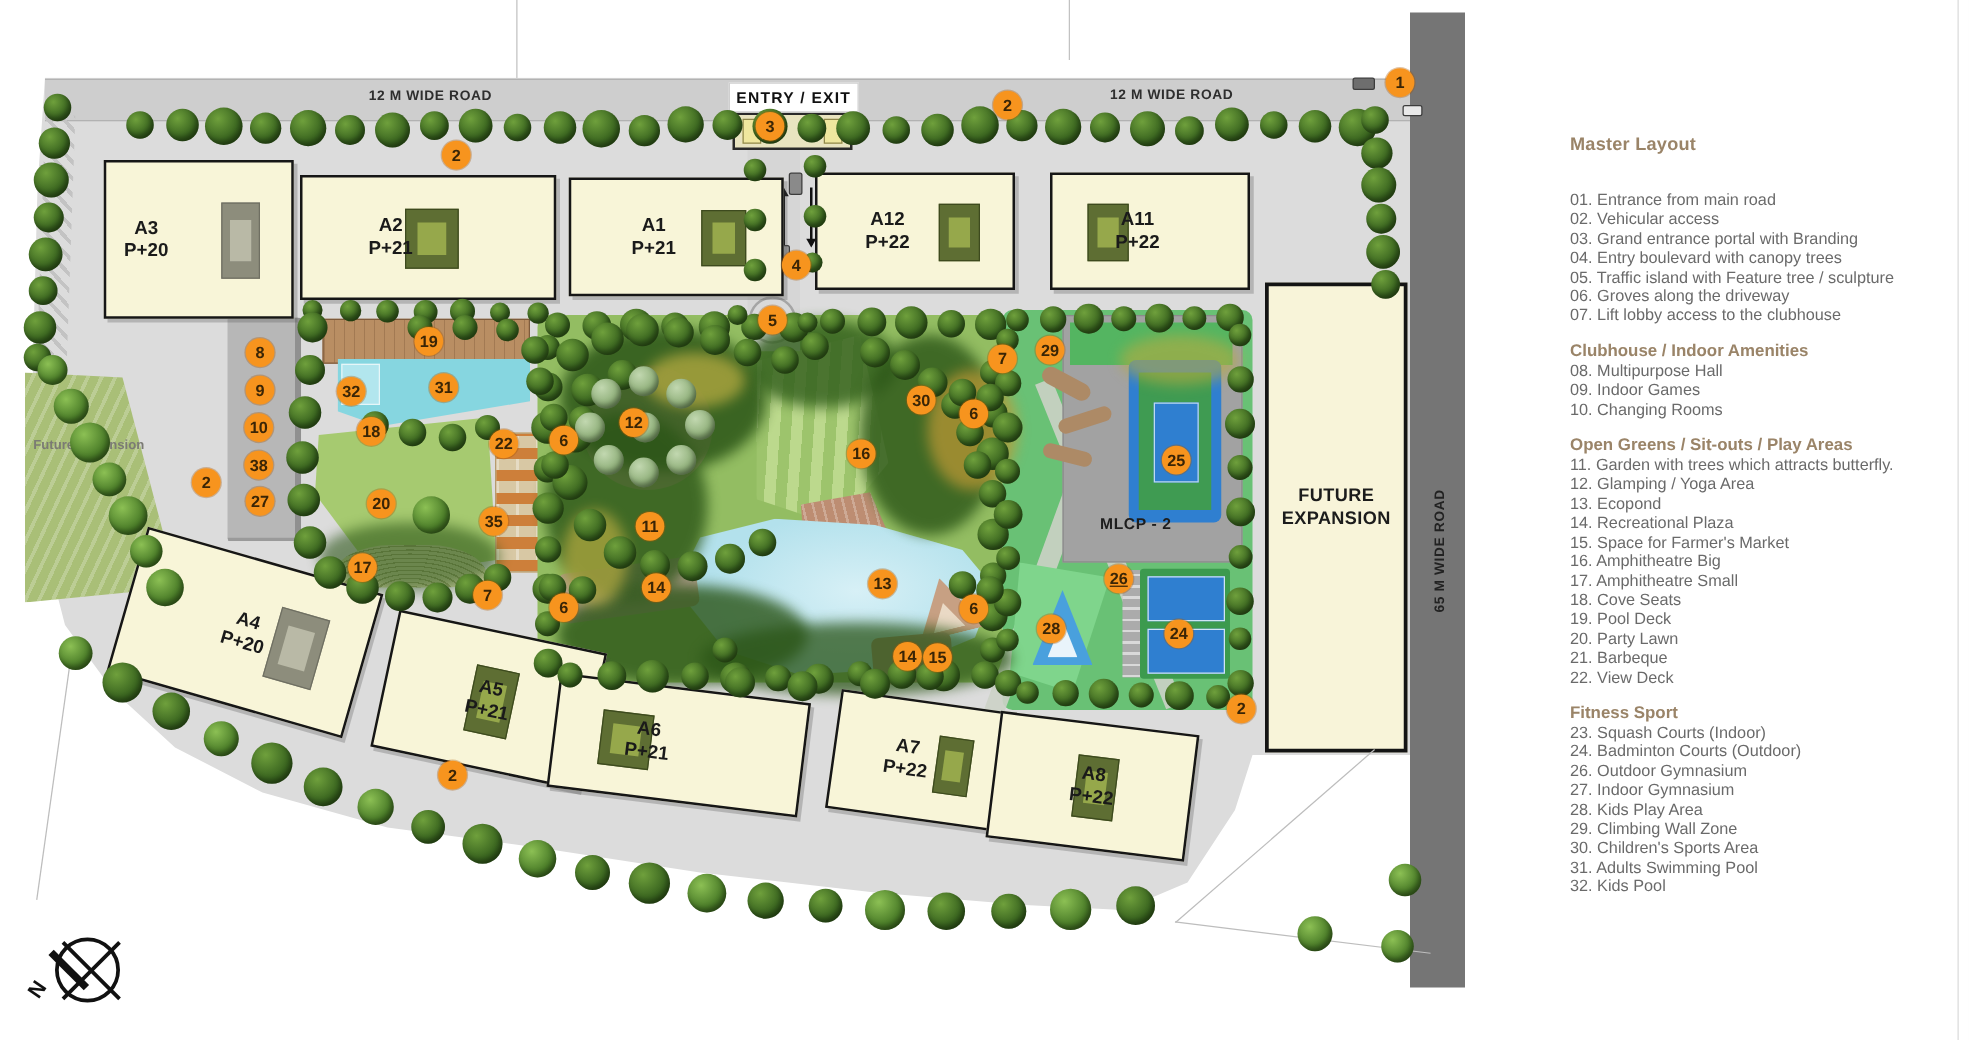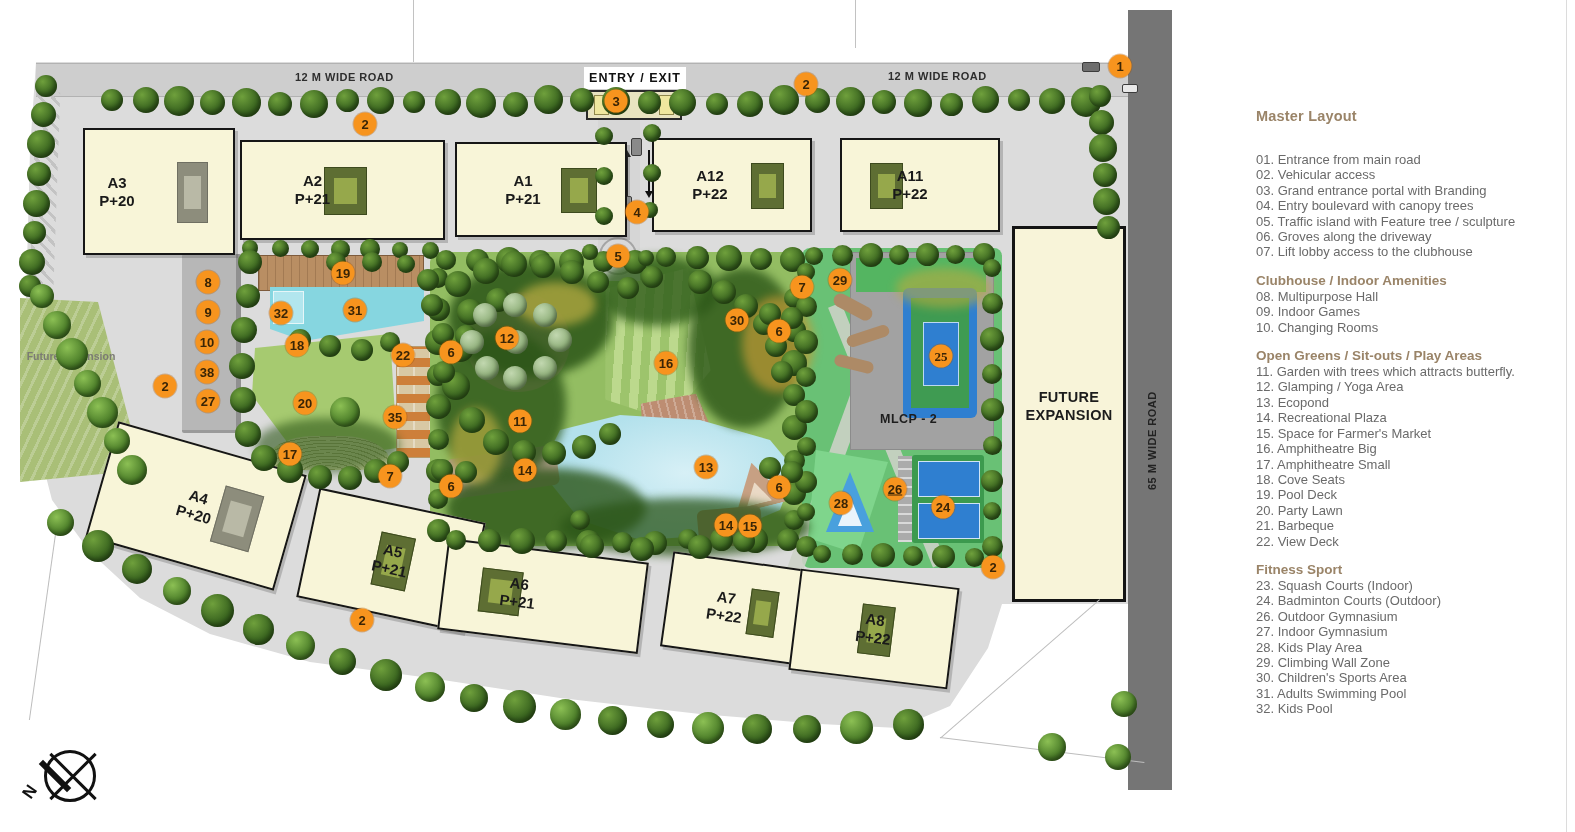--- a/index.html
+++ b/index.html
@@ -549,31 +549,31 @@
       <div class="abs marker" style="left: 390px; top: 476px;">7</div>
       <div class="abs marker" style="left: 208px; top: 282px;">8</div>
       <div class="abs marker" style="left: 208px; top: 312px;">9</div>
       <div class="abs marker" style="left: 207px; top: 342px;">10</div>
       <div class="abs marker" style="left: 520px; top: 421px;">11</div>
       <div class="abs marker" style="left: 507px; top: 338px;">12</div>
       <div class="abs marker" style="left: 706px; top: 467px;">13</div>
       <div class="abs marker" style="left: 525px; top: 470px;">14</div>
       <div class="abs marker" style="left: 726px; top: 525px;">14</div>
       <div class="abs marker" style="left: 750px; top: 526px;">15</div>
-      <div class="abs marker" style="left: 666px; top: 363px; text-align: center;">16</div>
+      <div class="abs marker" style="left: 689px; top: 363px; text-align: center;">16</div>
       <div class="abs marker" style="left: 290px; top: 454px;">17</div>
       <div class="abs marker" style="left: 297px; top: 345px;">18</div>
       <div class="abs marker" style="left: 343px; top: 273px;">19</div>
       <div class="abs marker" style="left: 305px; top: 403px;">20</div>
       <div class="abs marker" style="left: 395px; top: 417px;">35</div>
       <div class="abs marker" style="left: 403px; top: 355px;">22</div>
       <div class="abs marker" style="left: 207px; top: 372px;">38</div>
       <div class="abs marker" style="left: 943px; top: 507px;">24</div>
-      <div class="abs marker" style="left: 941px; top: 356px; font-family: Liberation Serif, serif;">25</div>
-      <div class="abs marker" style="left: 895px; top: 489px; text-decoration: underline;">26</div>
+      <div class="abs marker" style="left: 941px; top: 368px;">25</div>
+      <div class="abs marker" style="left: 895px; top: 463px; text-decoration: underline;">26</div>
       <div class="abs marker" style="left: 208px; top: 401px;">27</div>
       <div class="abs marker" style="left: 841px; top: 503px;">28</div>
       <div class="abs marker" style="left: 840px; top: 280px;">29</div>
       <div class="abs marker" style="left: 737px; top: 320px;">30</div>
       <div class="abs marker" style="left: 355px; top: 310px;">31</div>
       <div class="abs marker" style="left: 281px; top: 313px;">32</div>
     </div>
 
   <div class="abs" id="compass">
     <div class="compass-bar" style="transform:rotate(45deg);"></div>

